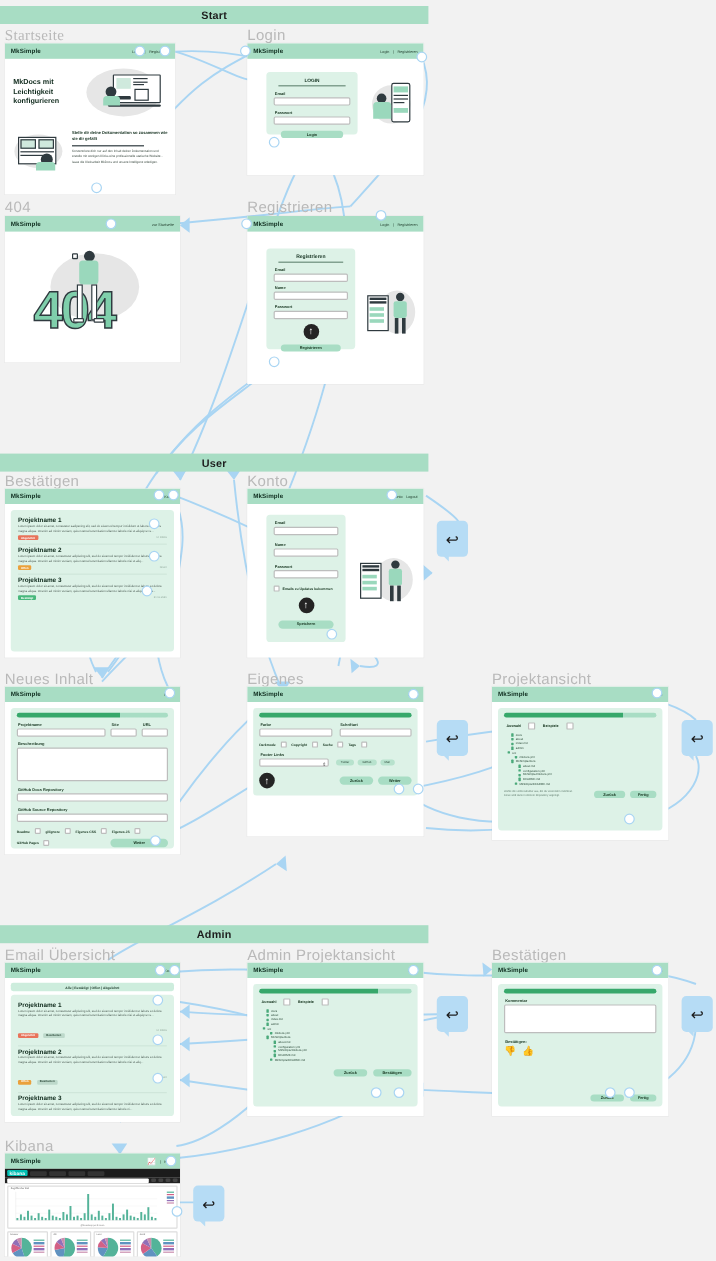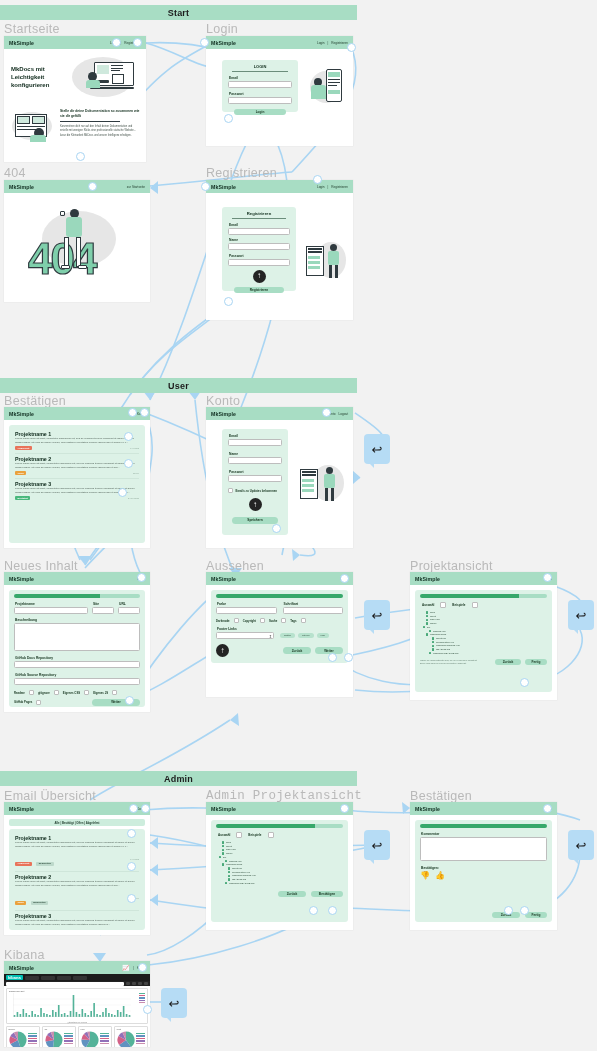--- a/index.html
+++ b/index.html
@@ -191,21 +191,21 @@
   <div class="section-band" style="left:0;top:5px;width:357px;">
     <span>Start</span>
   </div>
   <div class="section-band" style="left:0;top:378px;width:357px;">
     <span>User</span>
   </div>
   <div class="section-band" style="left:0;top:771px;width:357px;">
     <span>Admin</span>
   </div>
 
-  <div class="screen-title" style="left:4px;top:22px;">Startseite</div>
+  <div class="screen-title" style="left:4px;top:22px;font-family:Liberation Serif, serif;">Startseite</div>
   <div class="screen" style="left:4px;top:36px;width:142px;height:126px;">
     <div class="navbar">
       <span class="brand">MkSimple</span>
       <span class="navlinks">
         <span>Login</span>
         <span class="sep">|</span>
         <span>Registrieren</span>
       </span>
     </div>
 
@@ -461,21 +461,21 @@
       <div style="display:flex;align-items:center;justify-content:space-between;">
         <div style="display:flex;gap:4px;align-items:center;">
           <span style="font-size:2.8px;font-weight:bold;color:#16351f;">GitHub Pages</span>
           <span class="chk"></span>
         </div>
         <div class="fbtn" style="width:48px;">Weiter</div>
       </div>
     </div>
   </div>
 
-  <div class="screen-title" style="left:206px;top:559px;">Aussehen</div>
+  <div class="screen-title" style="left:206px;top:559px;">Eigenes</div>
   <div class="screen" style="left:206px;top:572px;width:147px;height:125px;">
     <div class="navbar">
       <span class="brand">MkSimple</span>
       <span class="navlinks">
         <span>Konto</span>
       </span>
     </div>
     <div class="panel" style="margin:5px;padding:4px 5px;height:73px;">
       <div class="progressbar"></div>
       <div style="display:flex;gap:6px;margin-bottom:4px;">
@@ -610,21 +610,21 @@
               
               
             </span>
 
           </div>
         </div>
       </div>
     </div>
   </div>
 
-  <div class="screen-title" style="left:206px;top:789px;font-family:Liberation Mono, monospace;">Admin Projektansicht</div>
+  <div class="screen-title" style="left:206px;top:789px;">Admin Projektansicht</div>
   <div class="screen" style="left:206px;top:802px;width:147px;height:128px;">
     <div class="navbar">
       <span class="brand">MkSimple</span>
       <span class="navlinks">
         <span>Konto</span>
       </span>
     </div>
     <div class="panel" style="margin:5px;padding:4px 5px;height:102px;">
       <div class="progressbar half" style="background:linear-gradient(to right,#37a86b 0 78%,#a8ddc4 78% 100%);"></div>
       <div style="display:flex;gap:6px;align-items:center;margin:2px 0 3px 2px;">

